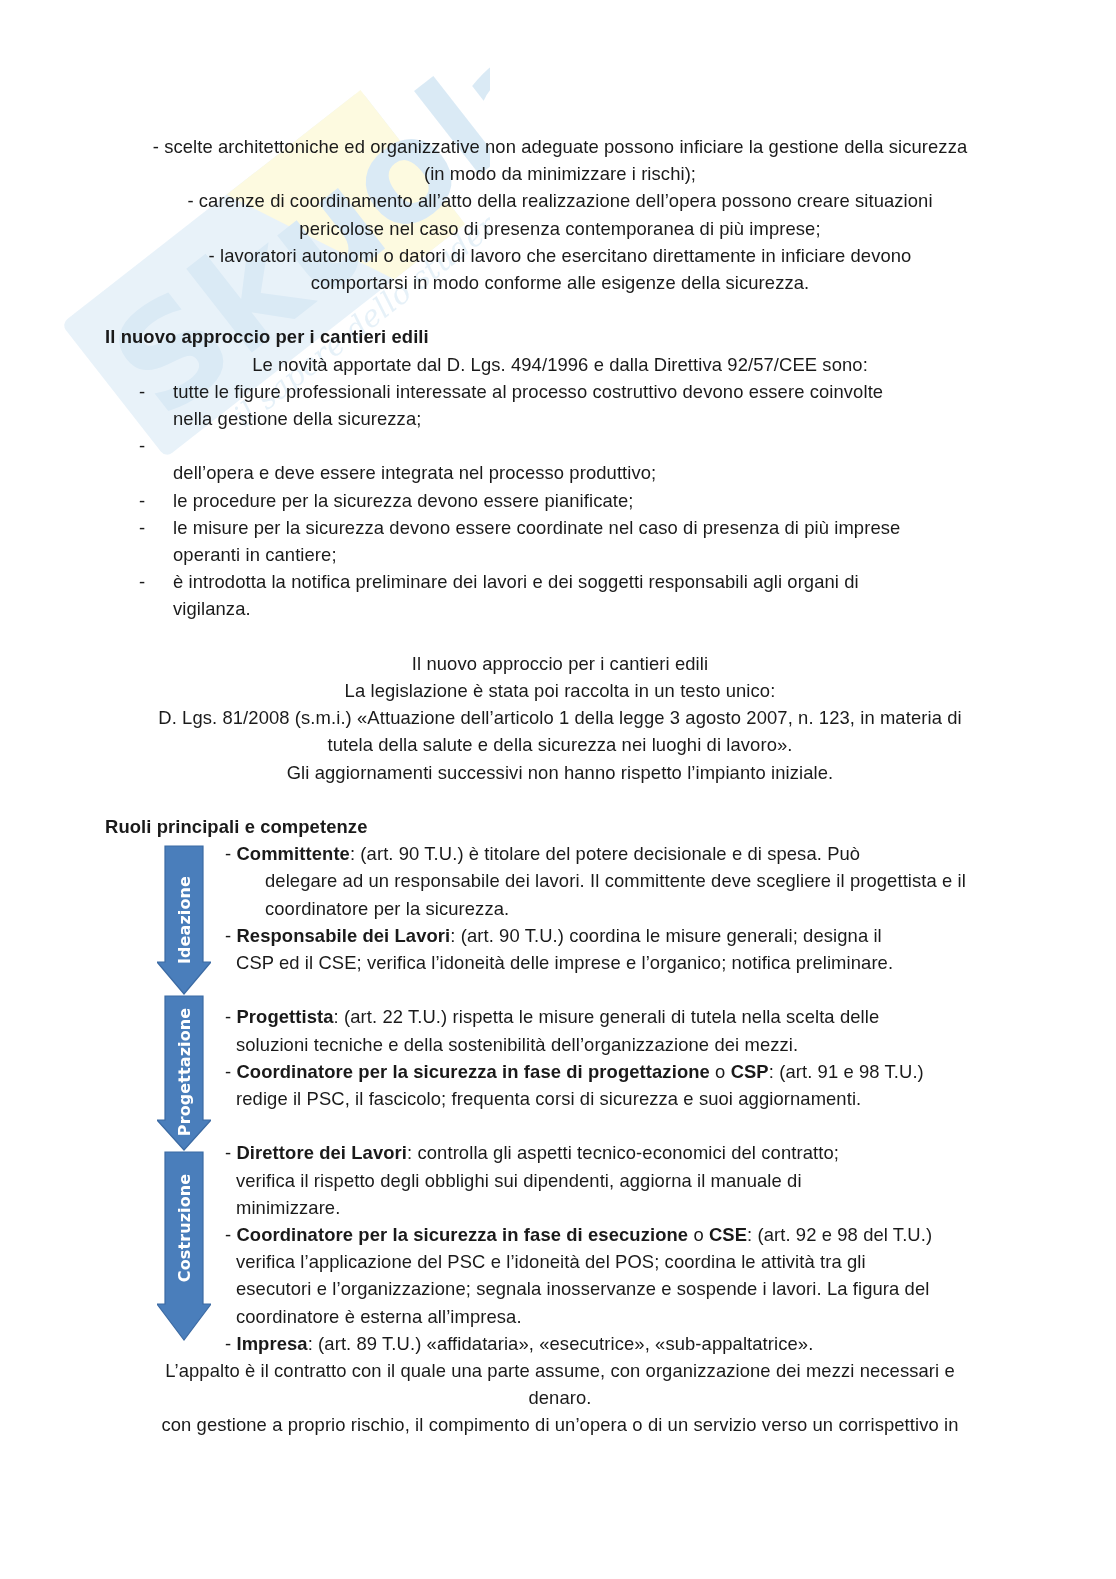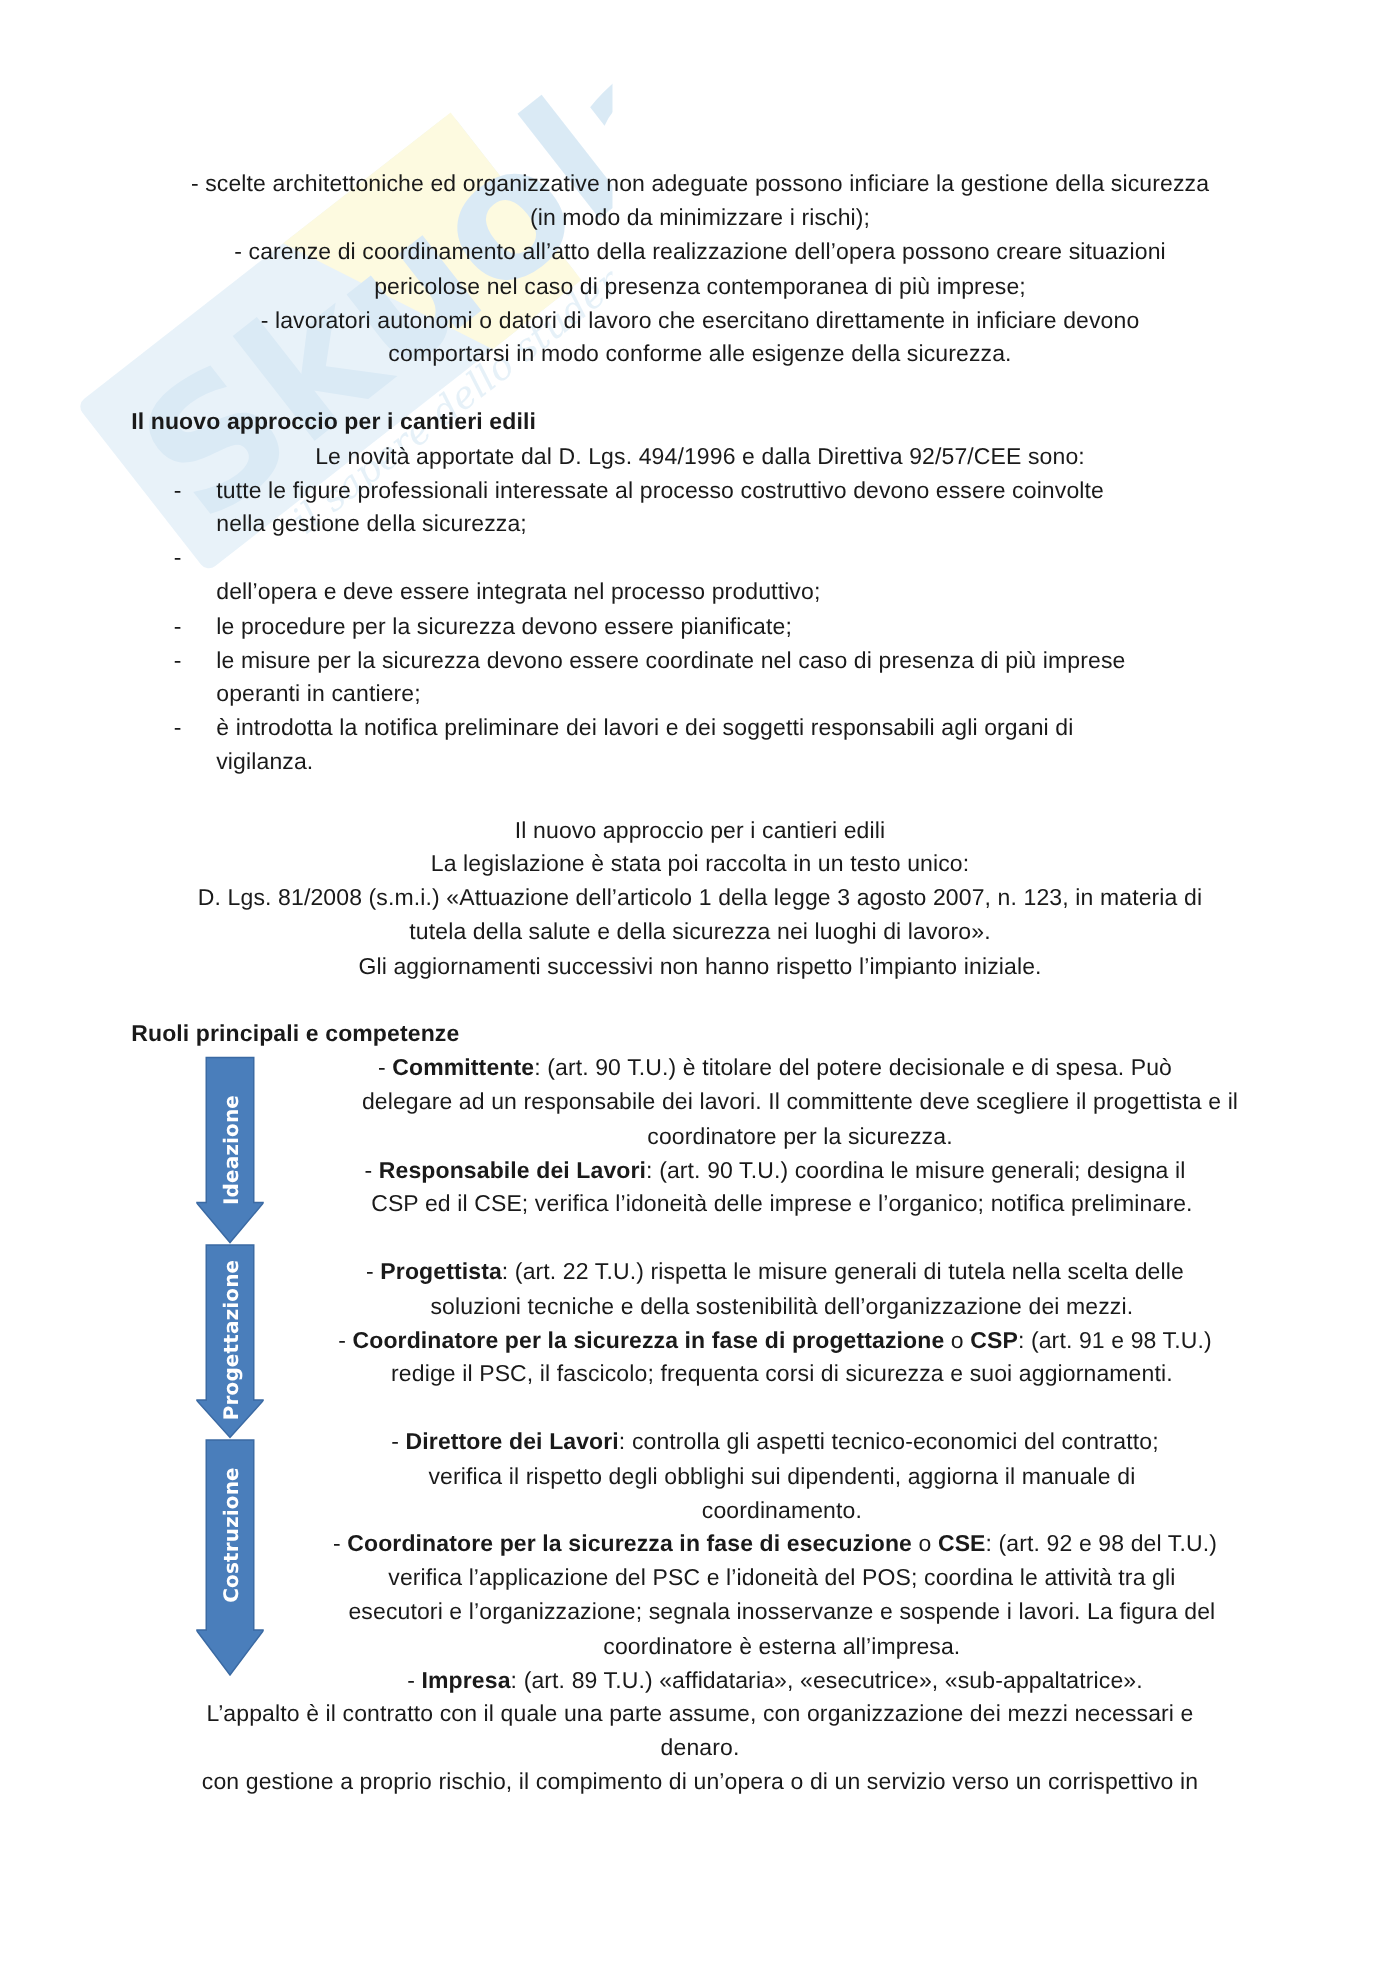--- a/index.html
+++ b/index.html
@@ -37,21 +37,21 @@
     ul.dash li .bullet { position: absolute; left: 34px; top: 0; }
     .roles-wrap { position: relative; }
     .arrows {
       position: absolute;
       left: 52px;
       top: 4px;
       width: 54px;
       height: 498px;
     }
     .roles { margin-left: 120px; }
-    .role { margin: 0; text-align: center; }
+    .role { margin: 0; }
     .role .cont { padding-left: 11px; display: block; }
     .role.first .cont { padding-left: 0; margin-left: 40px; }
     .role b { font-weight: bold; }
     .role-gap { height: 27.2px; }
   </style>
 </head>
 <body>
 
 <svg class="watermark" viewBox="0 0 460 460" xmlns="http://www.w3.org/2000/svg">
   <g transform="rotate(-38 230 230)">
@@ -158,21 +158,21 @@
         <div class="role">
           <span>- </span><b>Coordinatore per la sicurezza in fase di progettazione</b><span> o </span><b>CSP</b><span>: (art. 91 e 98 T.U.)</span>
           <span class="cont">redige il PSC, il fascicolo; frequenta corsi di sicurezza e suoi aggiornamenti.</span>
         </div>
 
         <div class="role-gap"></div>
 
         <div class="role">
           <span>- </span><b>Direttore dei Lavori</b><span>: controlla gli aspetti tecnico-economici del contratto;</span>
           <span class="cont">verifica il rispetto degli obblighi sui dipendenti, aggiorna il manuale di</span>
-          <span class="cont">coordinamento.</span>
+          <span class="cont">minimizzare.</span>
         </div>
         <div class="role">
           <span>- </span><b>Coordinatore per la sicurezza in fase di esecuzione</b><span> o </span><b>CSE</b><span>: (art. 92 e 98 del T.U.)</span>
           <span class="cont">verifica l’applicazione del PSC e l’idoneità del POS; coordina le attività tra gli</span>
           <span class="cont">esecutori e l’organizzazione; segnala inosservanze e sospende i lavori. La figura del</span>
           <span class="cont">coordinatore è esterna all’impresa.</span>
         </div>
         <div class="role first">
           <span>- </span><b>Impresa</b><span>: (art. 89 T.U.) «affidataria», «esecutrice», «sub-appaltatrice».</span>
         </div>

